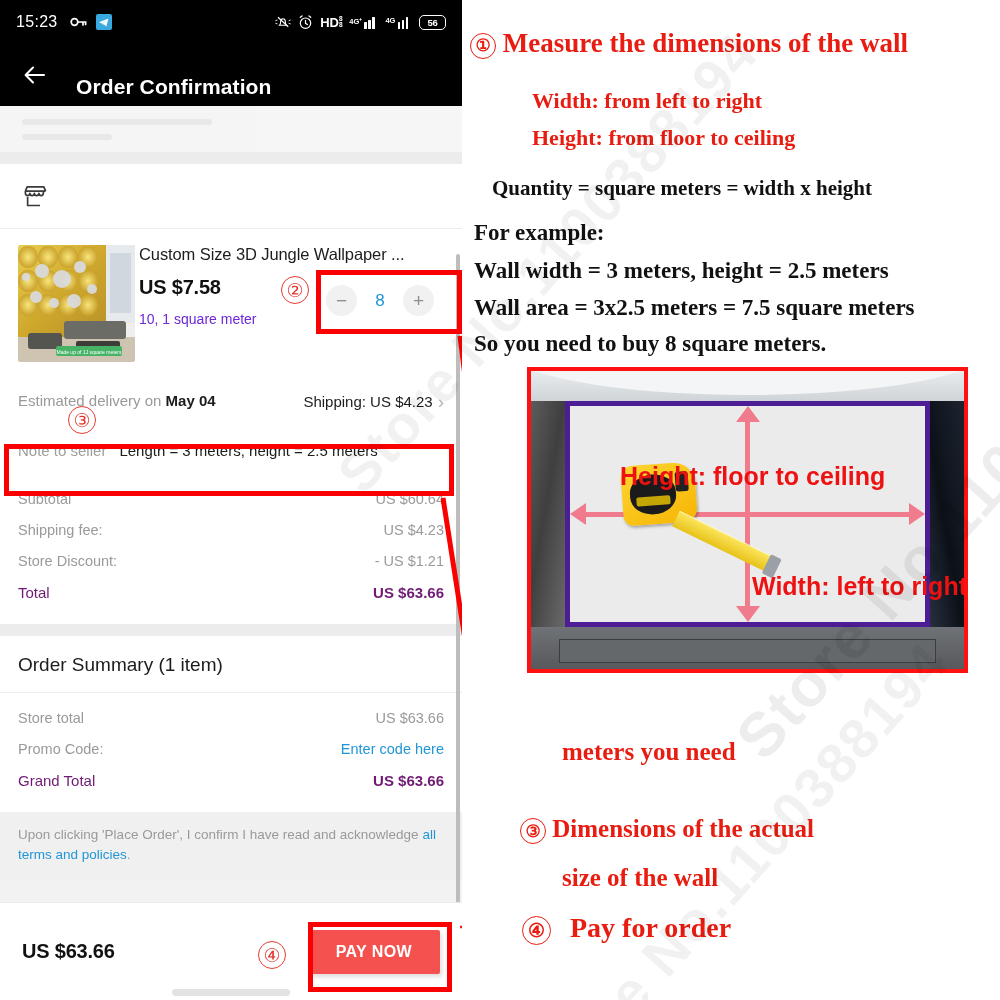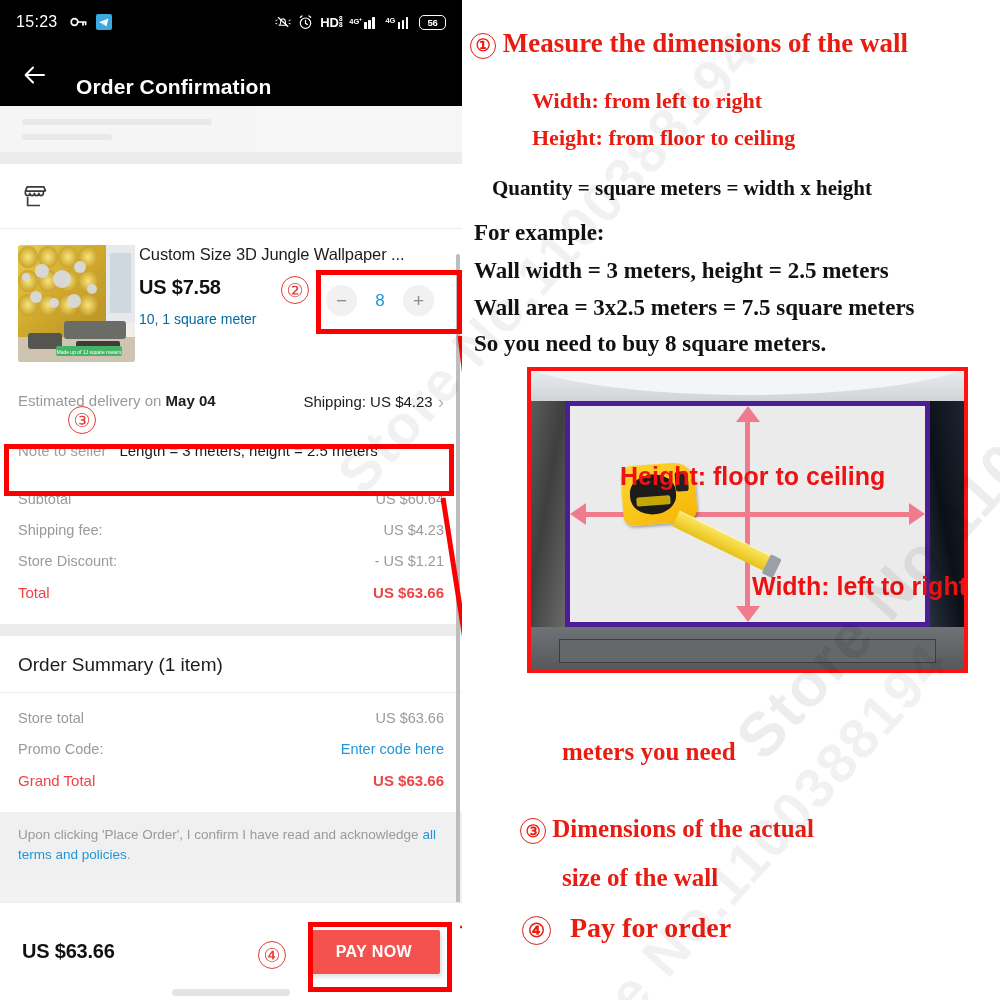--- a/index.html
+++ b/index.html
@@ -71,21 +71,21 @@
   .prod-thumb {
     width: 117px; height: 117px; border-radius: 3px; overflow: hidden; flex: 0 0 117px;
     position: relative; background: #cfa93a;
   }
   .prod-info { flex: 1; padding-left: 4px; min-width: 0; }
   .prod-title {
     font-size: 16.5px; color: #1c1c1c; white-space: nowrap; overflow: hidden;
     text-overflow: ellipsis; letter-spacing: -.1px;
   }
   .prod-price { font-size: 20px; font-weight: 700; color: #111; margin-top: 12px; letter-spacing:-.2px;}
-  .prod-variant { font-size: 14px; color: #0369a1; margin-top: 12px; }
+  .prod-variant { font-size: 14px; color: #6d28d9; margin-top: 12px; }
 
   .stepper {
     position: absolute; right: 28px; top: 56px;
     display: flex; align-items: center; gap: 17px;
   }
   .step-btn {
     width: 31px; height: 31px; border-radius: 50%; background: #f1f1f1;
     display: flex; align-items: center; justify-content: center;
     color: #8e8e8e; font-size: 19px; line-height: 1;
   }
@@ -102,21 +102,21 @@
   }
   .chev { color:#b5b5b5; font-size: 19px; line-height:1; }
 
   .note-row { display: flex; align-items: center; padding: 15px 18px; background:#fff; gap: 13px; }
   .note-label { font-size: 15px; color: #9e9e9e; }
   .note-val { font-size: 15px; color: #1c1c1c; font-weight: 500; }
 
   .totals { padding: 10px 18px 16px; background: #fff; }
   .trow { display: flex; align-items: center; height: 31px; font-size: 14.5px; color: #9a9a9a; }
   .trow .tval { margin-left: auto; }
-  .trow.strong { color: #ef4444; font-weight: 500; font-size: 15px; }
+  .trow.strong { color: #701a75; font-weight: 500; font-size: 15px; }
   .trow.strong .tval { font-weight: 700; }
 
   .summary-head { padding: 18px 18px 16px; font-size: 19px; color: #1c1c1c; background:#fff; }
 
   .terms {
     background: #f0f0f0; padding: 13px 18px 15px; font-size: 13.5px; color: #9a9a9a; line-height: 1.5;
   }
   .terms a { color: #2196d6; text-decoration: none; }
 
   

